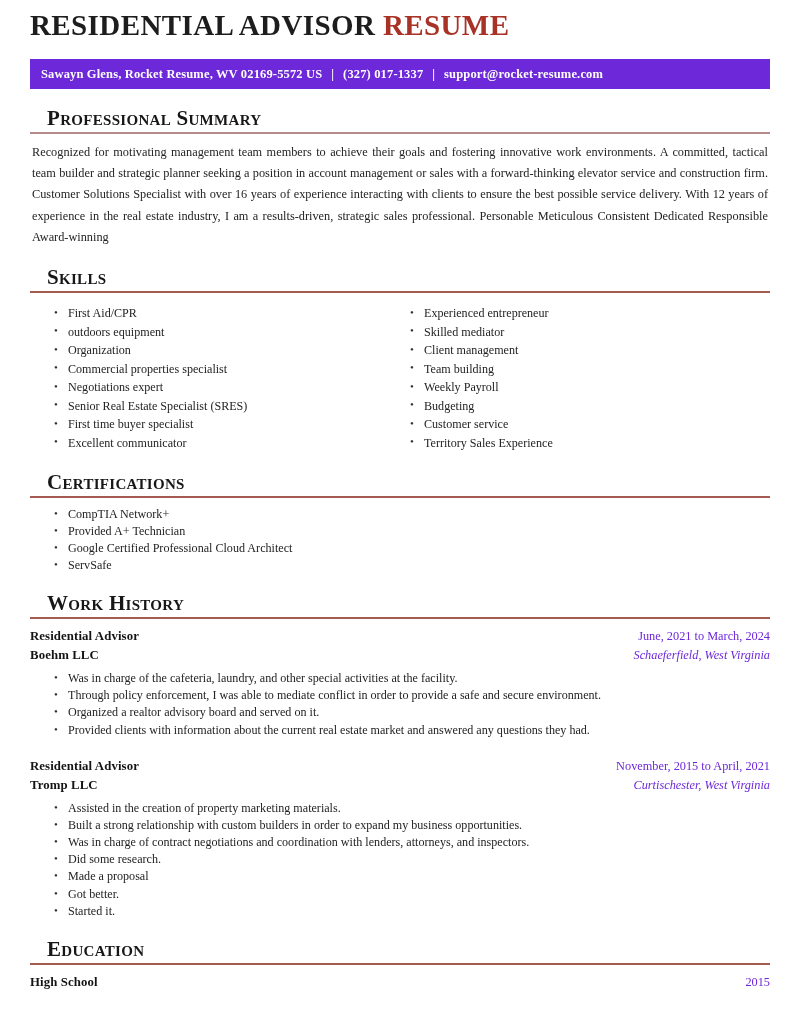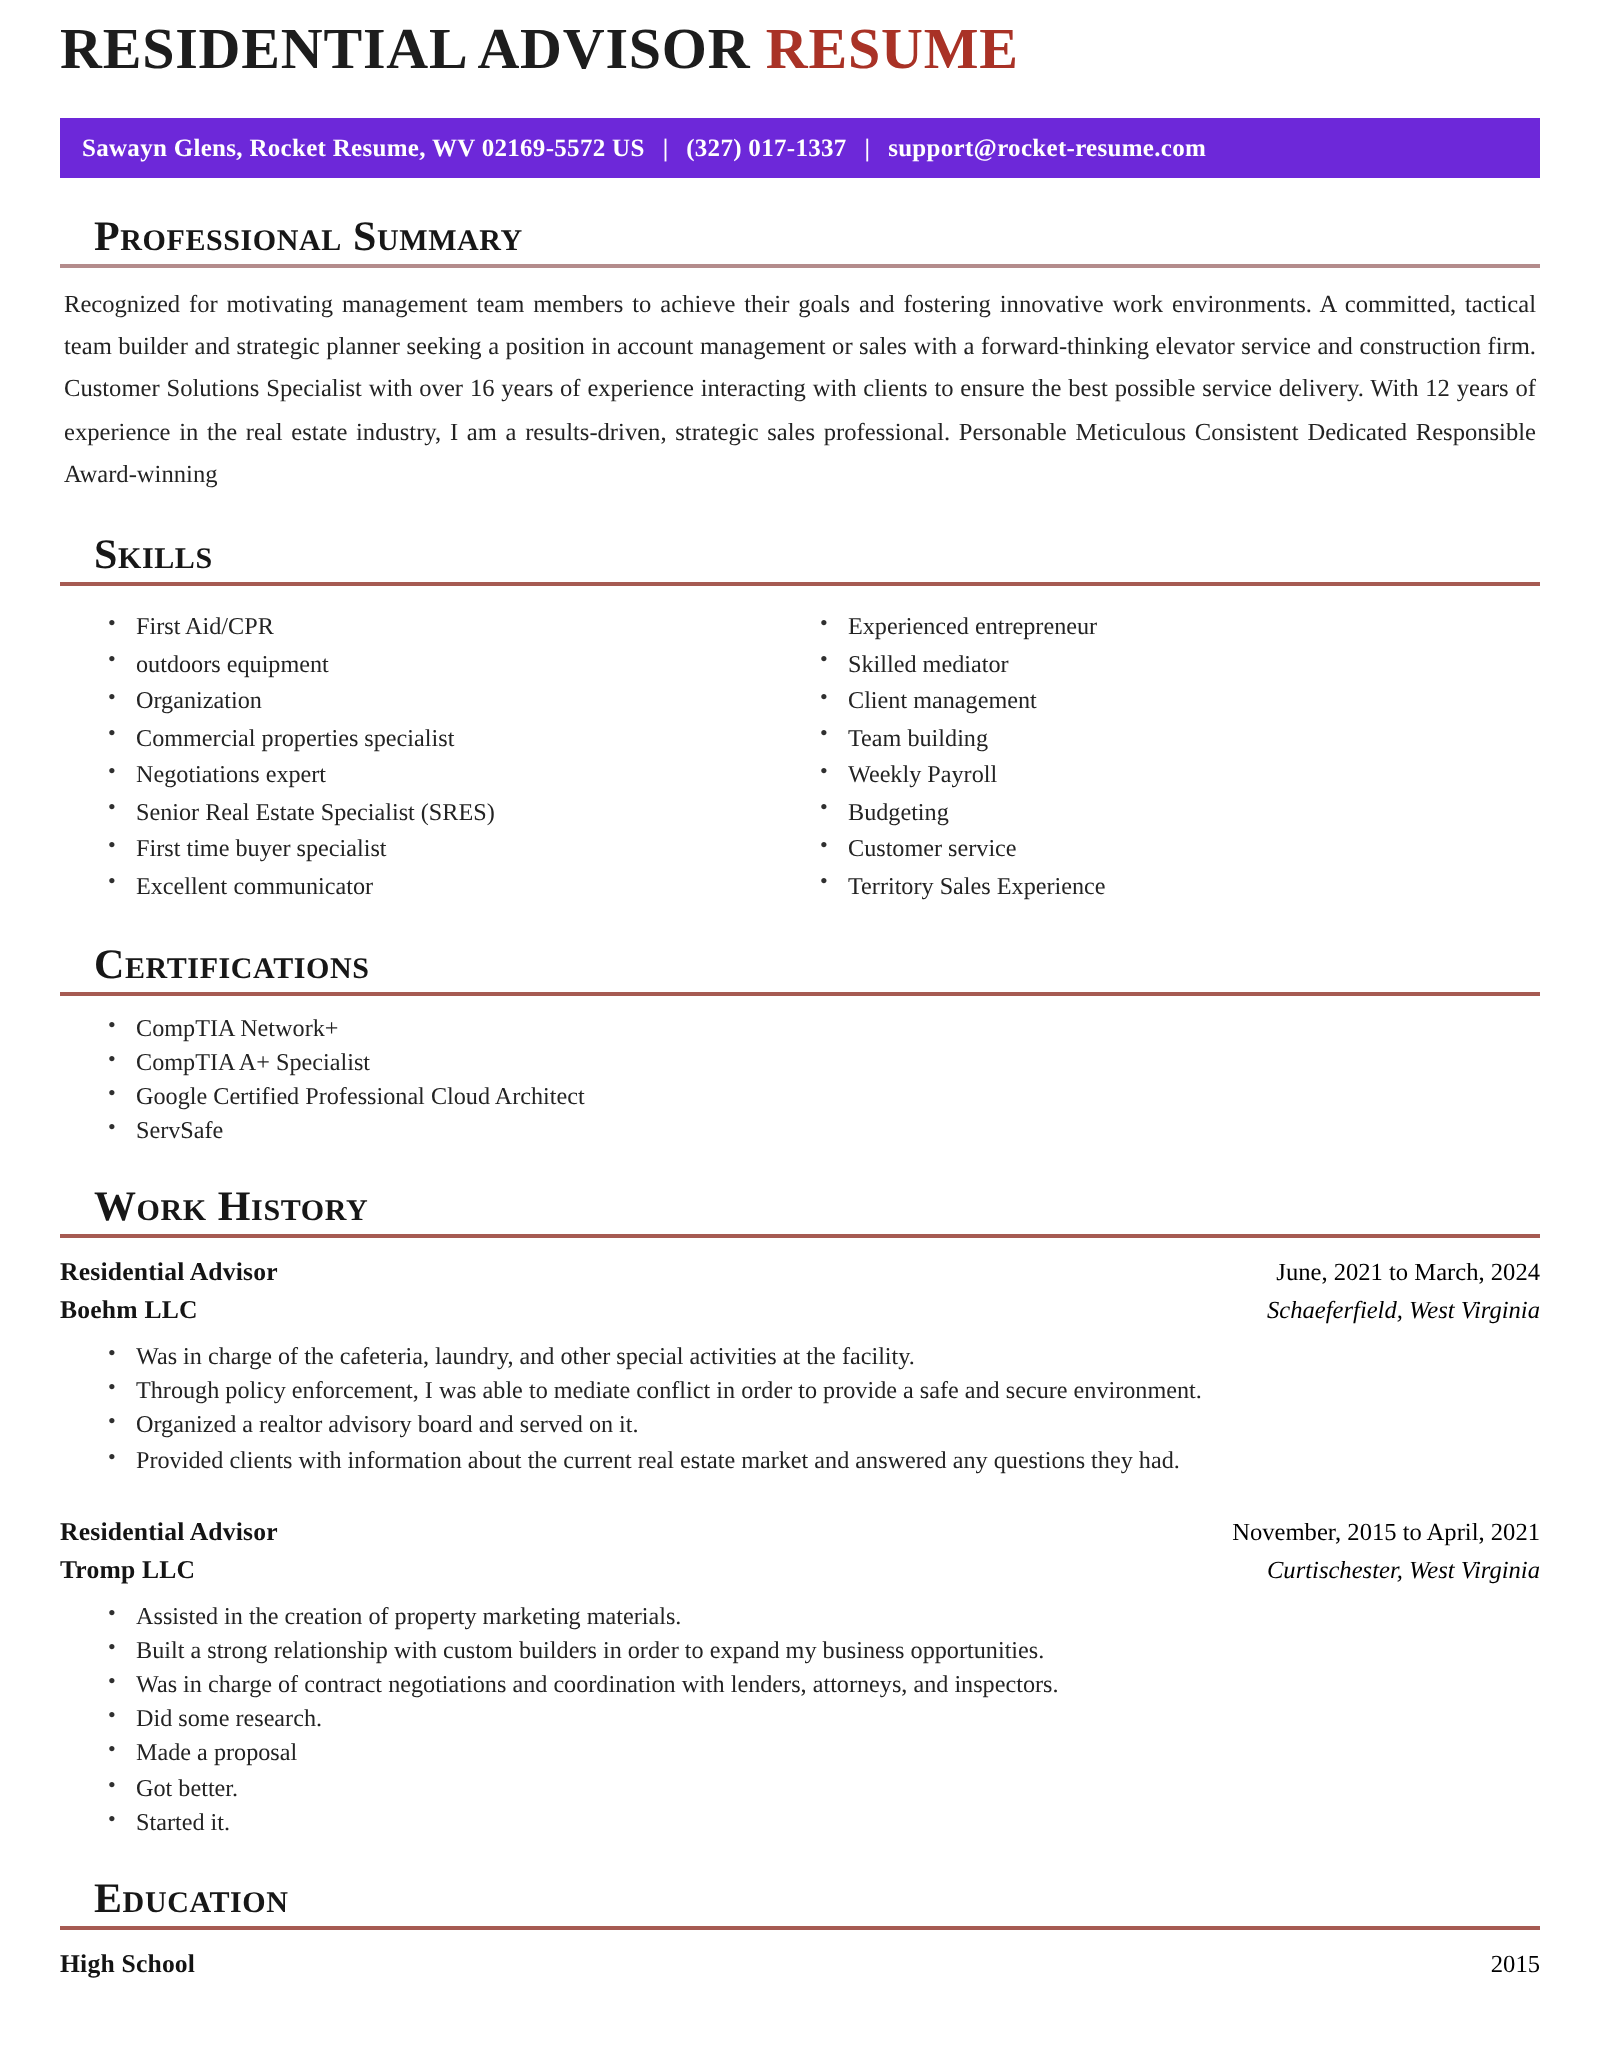--- a/index.html
+++ b/index.html
@@ -142,21 +142,21 @@
     align-items: baseline;
   }
   .entry-row .left {
     font-size: 12.8px;
     font-weight: bold;
     color: #141414;
     letter-spacing: 0.1px;
   }
   .entry-row .right {
     font-size: 12.3px;
-    color: #000000;
+    color: #6d28d9;
     text-align: right;
     white-space: nowrap;
   }
   .entry-row.line2 {
     margin-top: 4px;
     gap: 44px;
   }
   .entry-row.line2 .right {
     font-style: italic;
   }
@@ -223,21 +223,21 @@
           </ul>
       </div>
     </div>
   </div>
 
   <div class="section">
     <h2 class="section-heading">Certifications</h2>
     <div class="divider"></div>
     <ul class="bullets" id="cert-list">
         <li>CompTIA Network+</li>
-        <li>CompTIA A+ Specialist</li>
+        <li>Provided A+ Technician</li>
         <li>Google Certified Professional Cloud Architect</li>
         <li>ServSafe</li>
       </ul>
   </div>
 
   <div class="section">
     <h2 class="section-heading">Work History</h2>
     <div class="divider"></div>
     <div id="jobs-container">
         <div class="entry">

